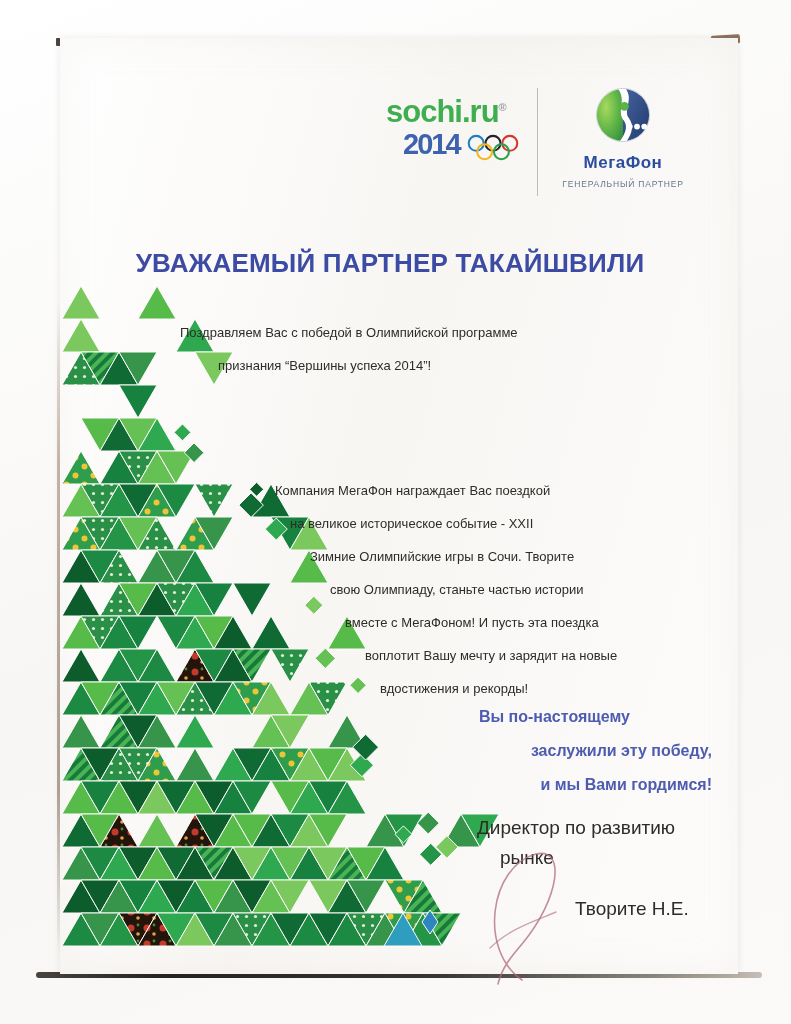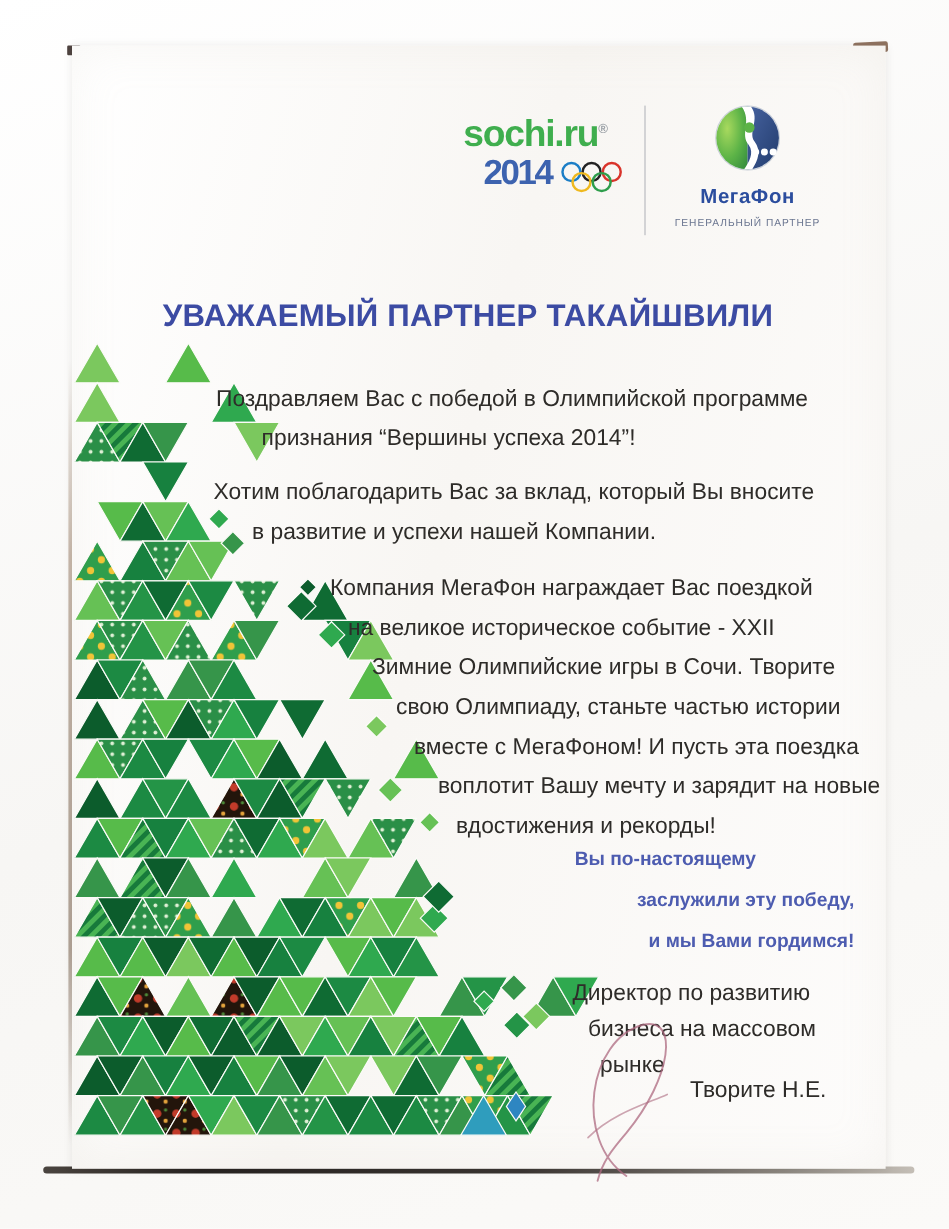--- a/index.html
+++ b/index.html
@@ -25,21 +25,21 @@
   .sochi-reg{font-size:11px;color:#9aa0a6;vertical-align:super;letter-spacing:0;}
   .sochi-line2{display:flex;align-items:flex-start;margin-top:3px;padding-left:17px;}
   .sochi-year{font-weight:bold;font-size:29px;letter-spacing:-2px;color:#3d63af;}
   .rings{margin-left:6px;margin-top:4px;}
   .divider{left:477px;top:50px;width:1px;height:108px;background:#b9bcc0;}
   .megafon{left:497px;top:48px;width:132px;text-align:center;}
   .mf-name{font-weight:bold;font-size:17px;color:#2b4d9e;margin-top:5px;letter-spacing:.5px;}
   .mf-partner{font-size:8.5px;color:#6a7590;letter-spacing:.8px;margin-top:6px;}
   
   .title{left:0;top:210px;width:660px;text-align:center;font-weight:bold;font-size:26px;color:#3c4ba3;letter-spacing:.2px;}
-  .body-text{font-size:19px;color:#2e2c29;line-height:33px;white-space:nowrap;}
+  .body-text{font-size:13px;color:#2e2c29;line-height:33px;white-space:nowrap;}
   .p1{left:0;top:278px;width:678px;}
   .p2{left:0;top:356px;width:678px;}
   .p3{left:0;top:436px;width:678px;}
   .closing{left:300px;top:662px;width:352px;text-align:right;font-weight:bold;font-size:16px;line-height:34px;color:#4d5cb0;white-space:nowrap;}
   .sig-title{left:417px;top:775px;width:260px;font-size:19px;line-height:30px;color:#2e2c29;white-space:nowrap;}
   .sig-name{left:515px;top:860px;font-size:19px;color:#2e2c29;white-space:nowrap;}
   .patchwork{left:2px;top:244px;width:460px;height:672px;}
   .signature{left:400px;top:790px;width:140px;height:160px;}
   .z2{z-index:2;} .z1{z-index:1;}
 </style>
@@ -325,44 +325,39 @@
         <polygon points="368,628 376,640 368,652 360,640" fill="#2e86c1" stroke="#fbfbf8" stroke-width="1"></polygon>
       </svg>
 
     <div class="title z2" style="color: rgb(60, 75, 163);">УВАЖАЕМЫЙ ПАРТНЕР ТАКАЙШВИЛИ</div>
 
     <div class="p1 body-text z2">
       <div style="padding-left:120px">Поздравляем Вас с победой в Олимпийской программе</div>
       <div style="padding-left:158px">признания “Вершины успеха 2014”!</div>
     </div>
 
-    <div class="p2 body-text z2">
-      <div style="padding-left:118px">Хотим поблагодарить Вас за вклад, который Вы вносите</div>
-      <div style="padding-left:150px">в развитие и успехи нашей Компании.</div>
-    </div>
 
     <div class="p3 body-text z2">
       <div style="padding-left:215px">Компания МегаФон награждает Вас поездкой</div>
       <div style="padding-left:230px">на великое историческое событие - XXII</div>
       <div style="padding-left:250px">Зимние Олимпийские игры в Сочи. Творите</div>
       <div style="padding-left:270px">свою Олимпиаду, станьте частью истории</div>
       <div style="padding-left:285px">вместе с МегаФоном! И пусть эта поездка</div>
       <div style="padding-left:305px">воплотит Вашу мечту и зарядит на новые</div>
       <div style="padding-left:320px">вдостижения и рекорды!</div>
     </div>
 
     <div class="closing z2" style="color: rgb(77, 92, 176);">
       <div style="padding-right:82px">Вы по-настоящему</div>
       <div>заслужили эту победу,</div>
       <div>и мы Вами гордимся!</div>
     </div>
 
     <div class="sig-title z2">
       <div>Директор по развитию</div>
-      <div style="padding-left:13px">бизнеса на массовом</div>
       <div style="padding-left:23px">рынке</div>
     </div>
 
     <svg class="signature z2" width="140" height="160" viewBox="0 0 140 160">
       <path d="M62,152 C18,122 30,38 76,26 C106,19 100,70 62,116 C50,130 42,140 38,156" fill="none" stroke="#ad6a80" stroke-width="1.6" stroke-linecap="round" opacity="0.75"></path>
       <path d="M30,120 C50,100 78,92 96,84" fill="none" stroke="#ad6a80" stroke-width="1.4" stroke-linecap="round" opacity="0.6"></path>
     </svg>
 
     <div class="sig-name z2">Творите Н.Е.</div>
   </div>

